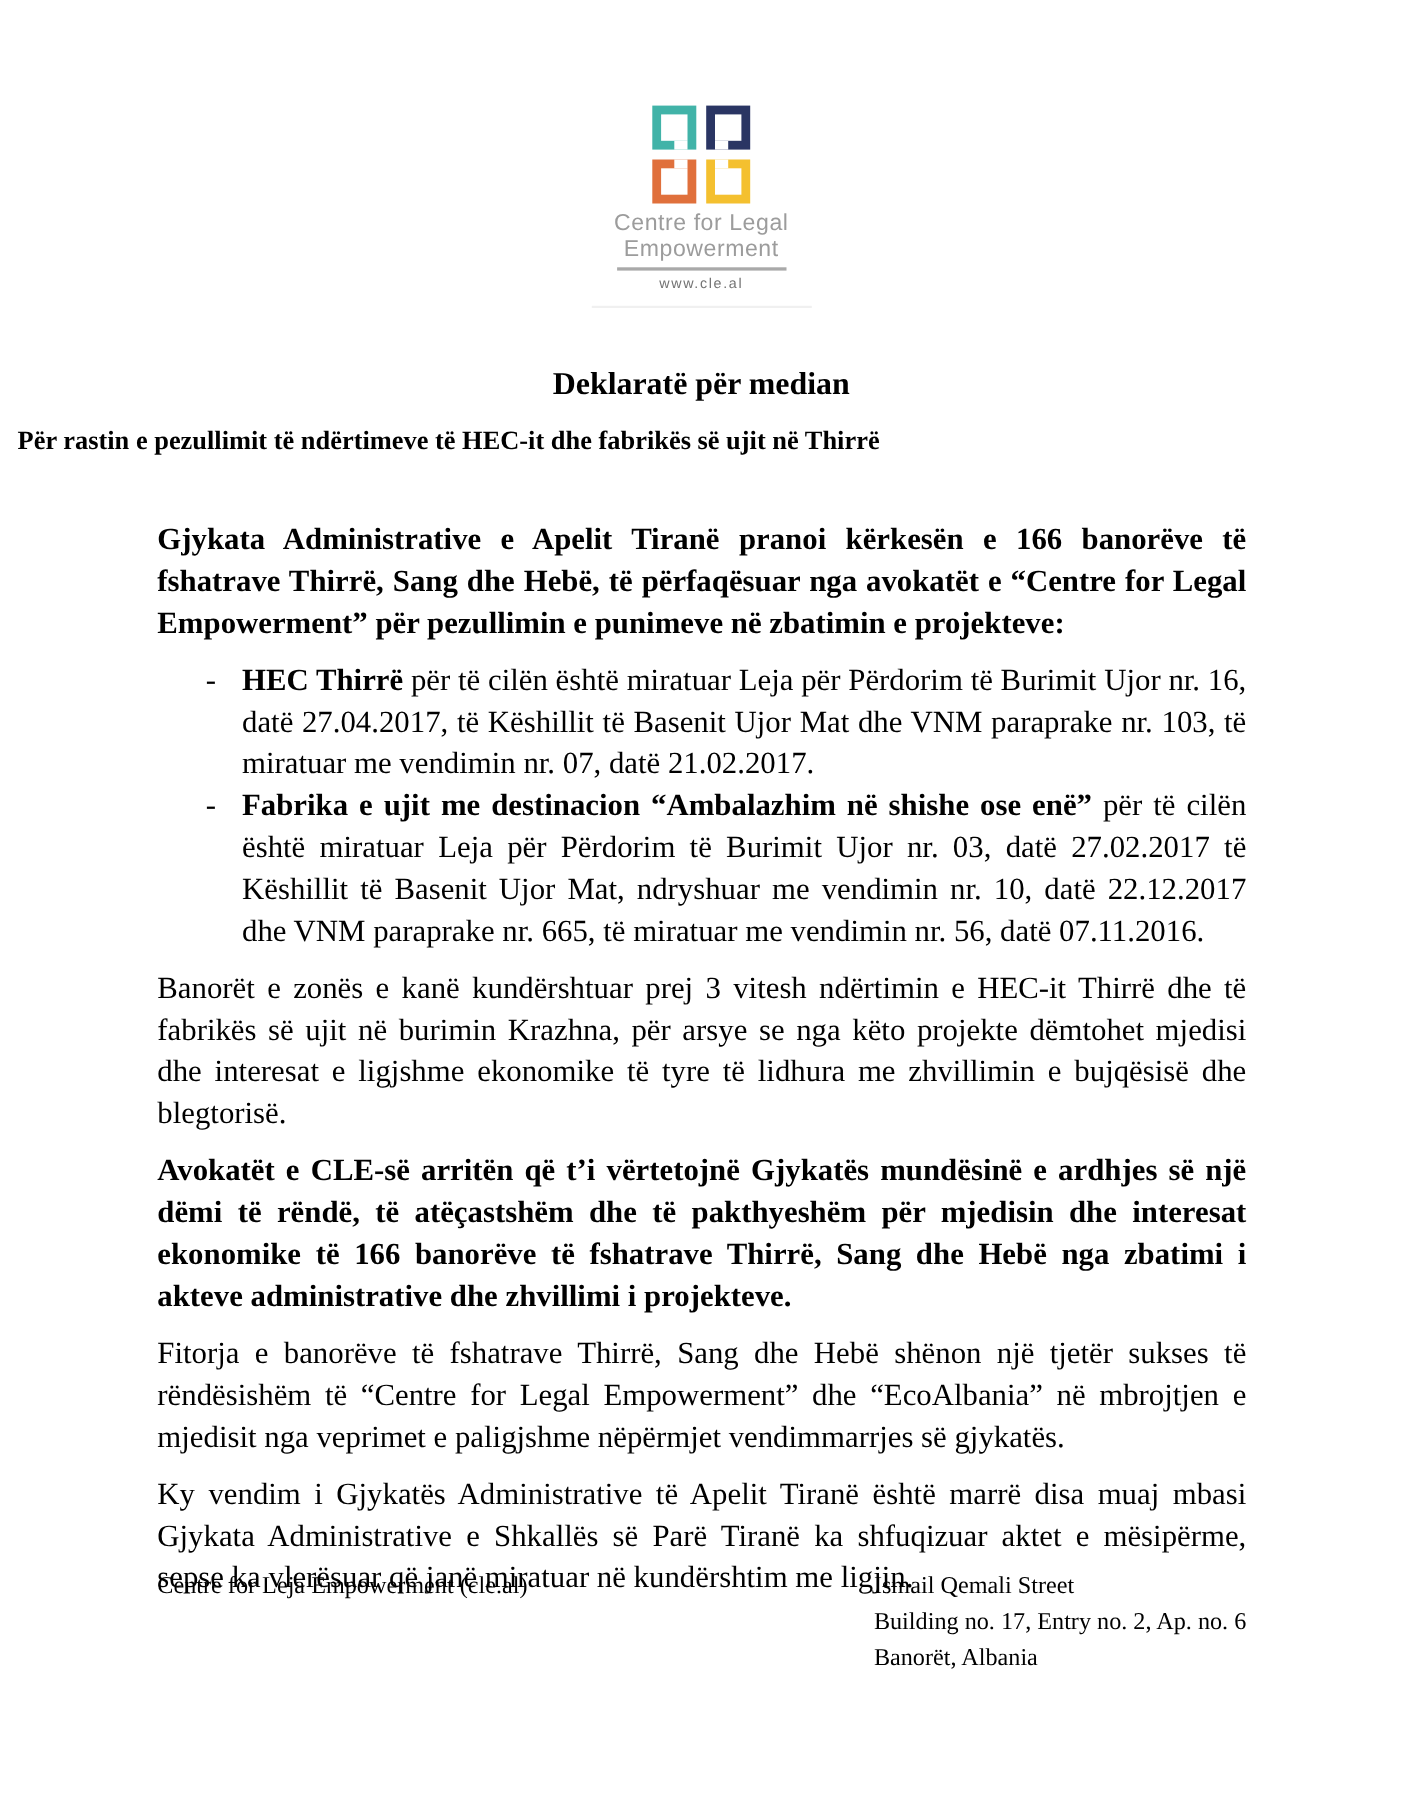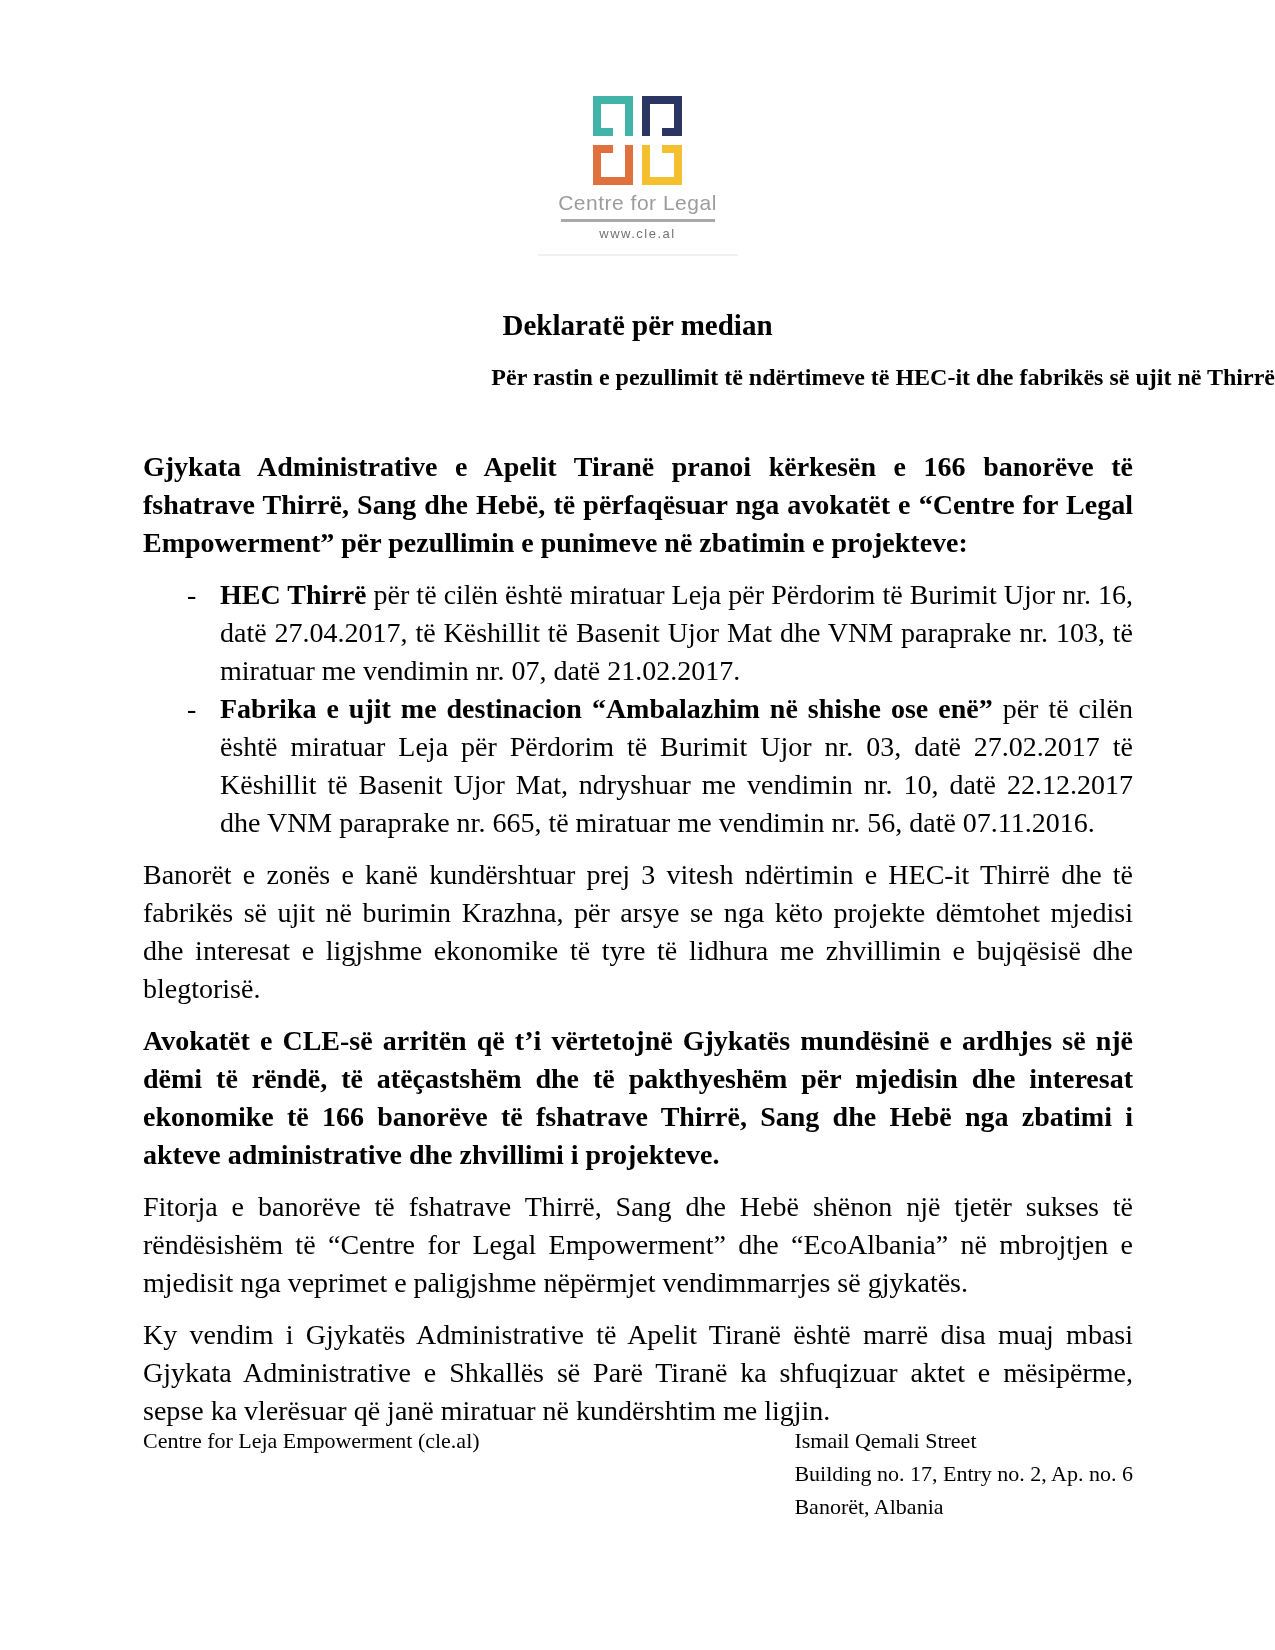--- a/index.html
+++ b/index.html
@@ -68,22 +68,22 @@
 
   
   .doc-title {
     margin: 52px 16px 0;
     text-align: center;
     font-size: 29px;
     line-height: 34px;
     font-weight: bold;
   }
   .doc-subtitle {
-    margin: 20px 0 0;
-    text-align: right;
+    margin: 20px 16px 0;
+    text-align: left;
     font-size: 24px;
     line-height: 30px;
     font-weight: bold;
   }
 
   
   .content {
     margin: 56px 142px 0 143px;
     font-size: 28px;
     line-height: 38px;
@@ -123,20 +123,21 @@
 
   <div class="logo-block">
     <div class="squares">
       <div class="sq sq-teal" style="border-color: rgb(65, 179, 168);"></div>
       <div class="sq sq-navy" style="border-color: rgb(42, 53, 99);"></div>
       <div class="sq sq-orange" style="border-color: rgb(224, 112, 60);"></div>
       <div class="sq sq-yellow" style="border-color: rgb(244, 192, 47);"></div>
     </div>
     <div class="logo-name">
       <div>Centre for Legal</div>
+      <div>Empowerment</div>
     </div>
     <div class="logo-rule"></div>
     <div class="logo-url">www.cle.al</div>
     <div class="logo-divider"></div>
   </div>
 
   <h1 class="doc-title">Deklaratë për median</h1>
   <h2 class="doc-subtitle">Për rastin e pezullimit të ndërtimeve të HEC-it dhe fabrikës së ujit në Thirrë</h2>
 
   <div class="content">

